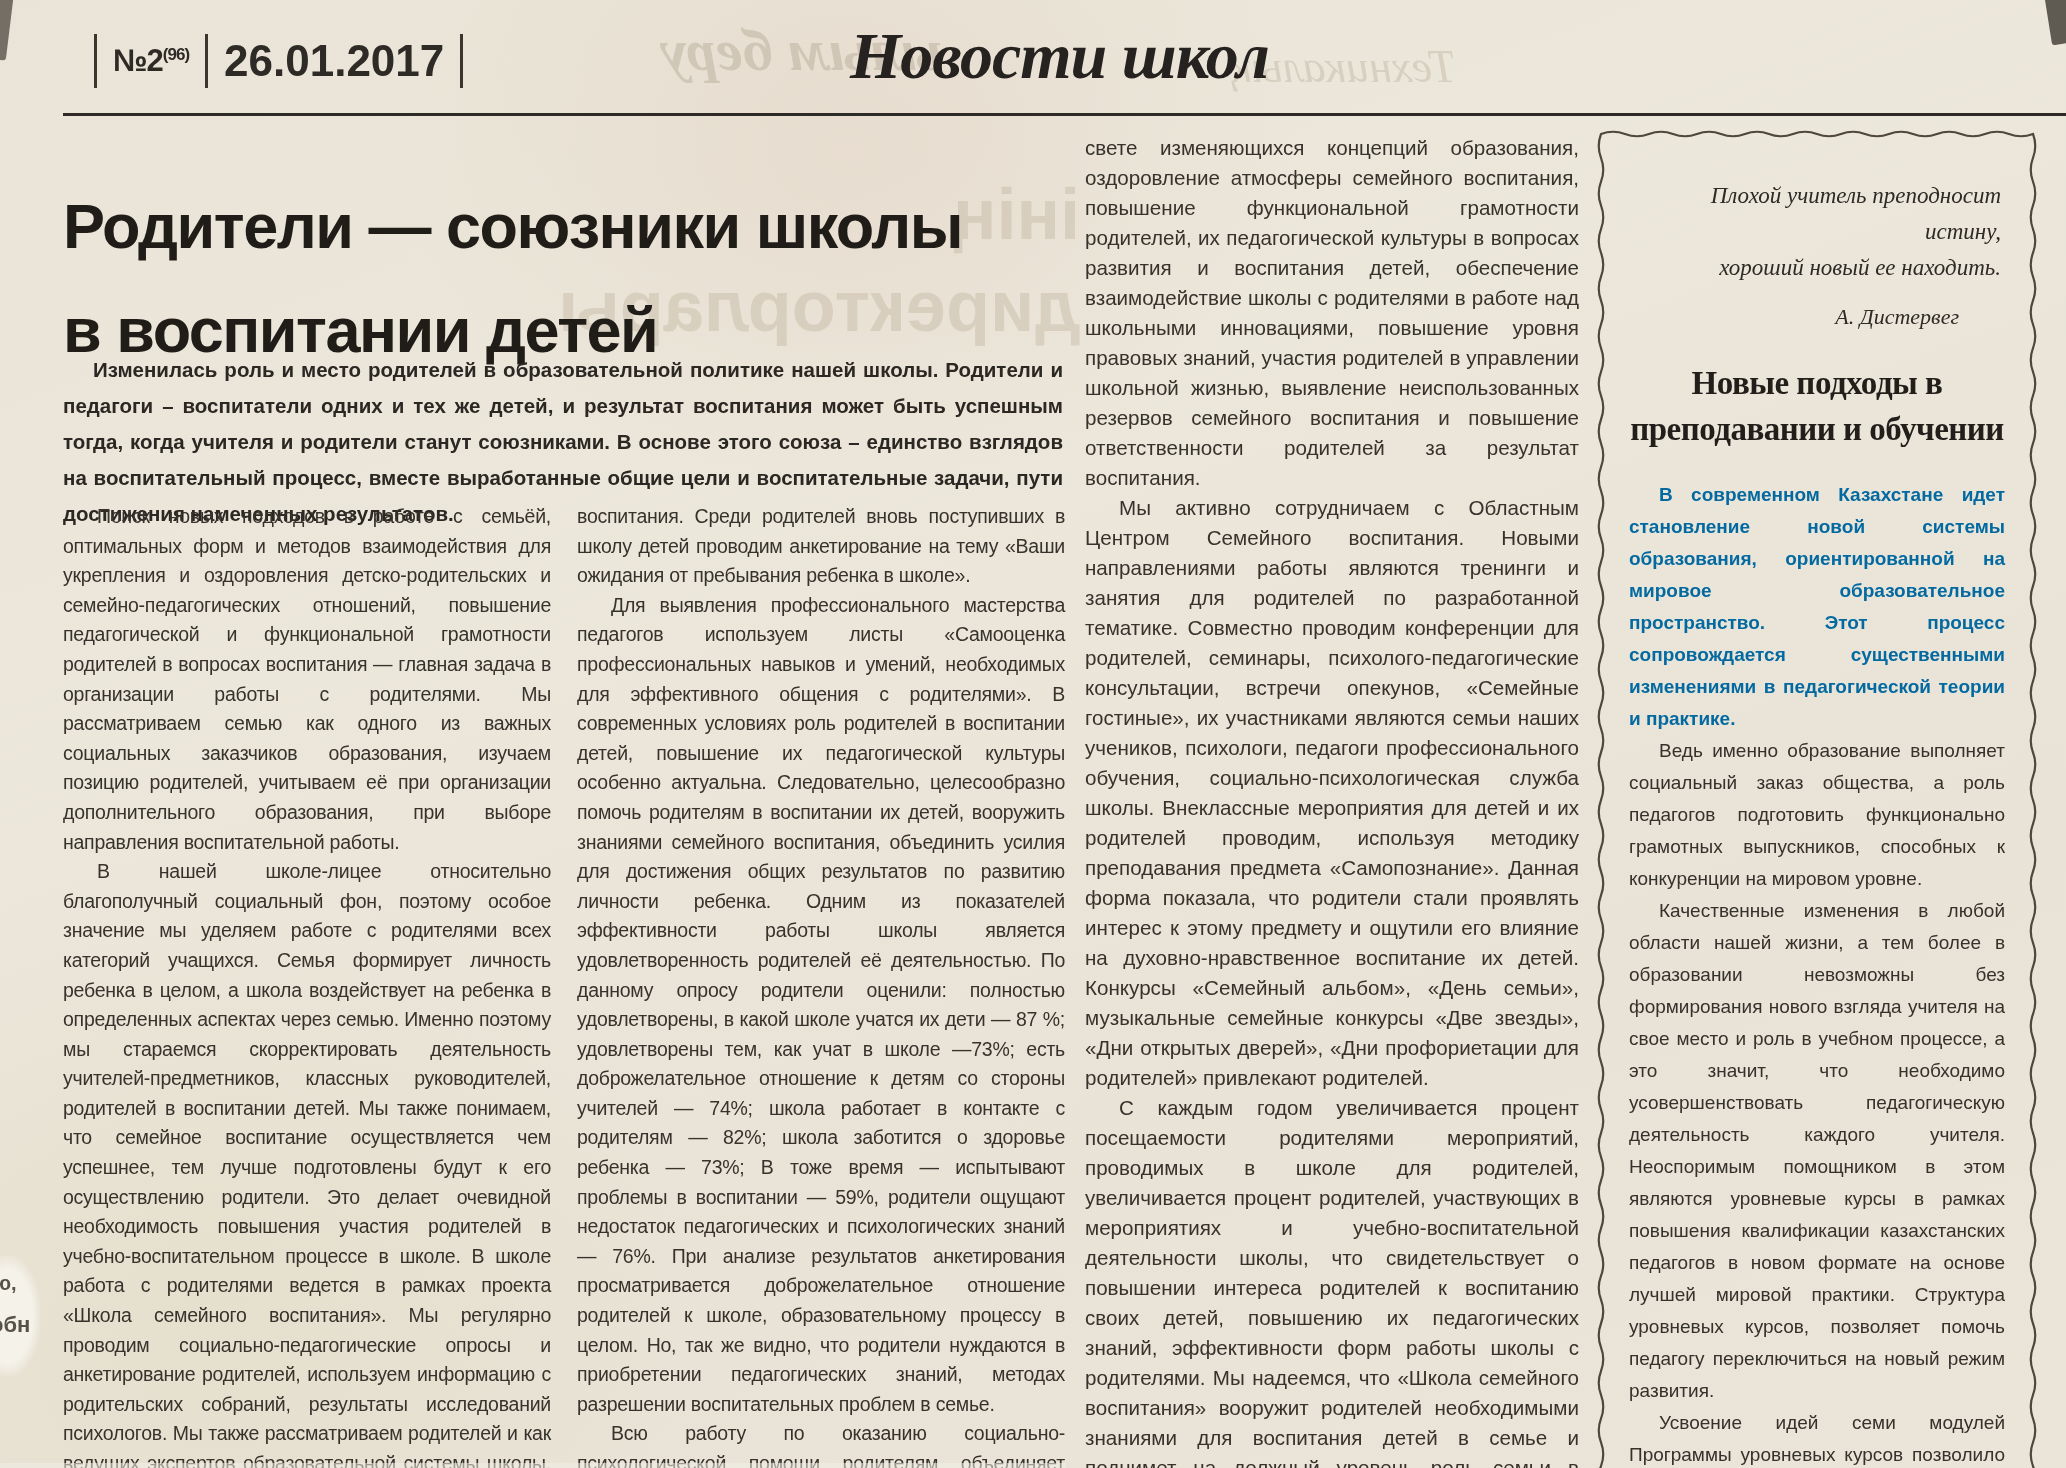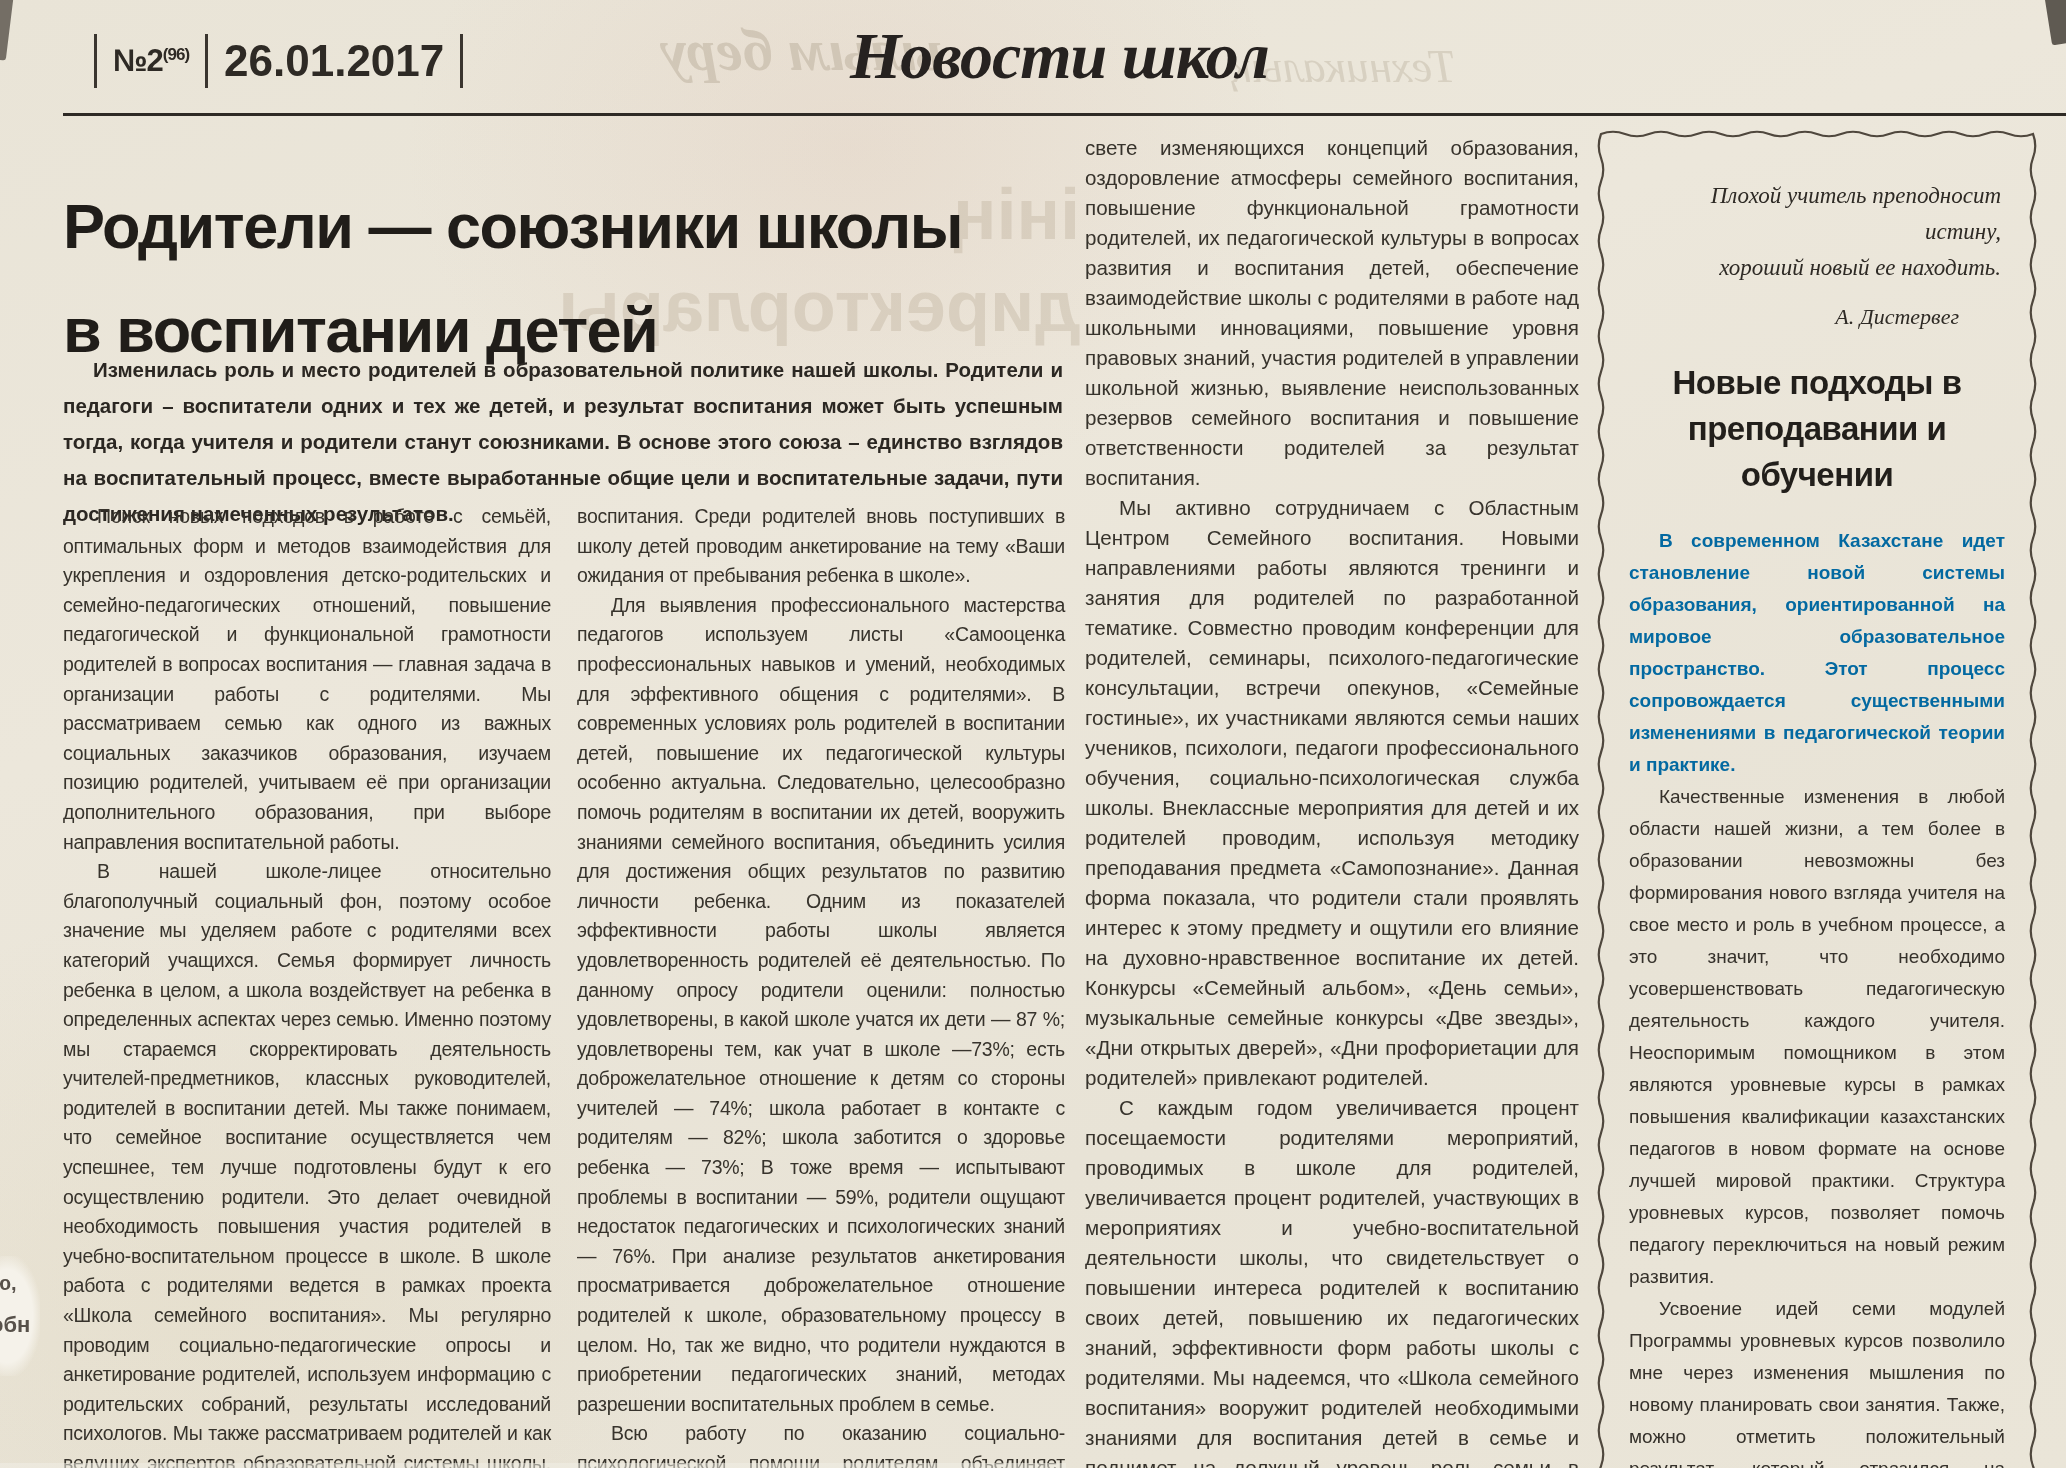--- a/index.html
+++ b/index.html
@@ -49,21 +49,21 @@
 
   
   .sidebar{position:absolute;left:1597px;top:130px;width:440px;height:1338px;}
   .sidebar svg{position:absolute;left:0;top:0;}
   .sb-inner{position:absolute;left:32px;right:32px;top:20px;}
   .epigraph{margin-top:28px;font-family:"Liberation Serif",serif;font-style:italic;
     font-size:23px;line-height:36px;text-align:right;color:#2e2a25;padding-right:4px;}
   .ep-author{margin-top:18px;font-family:"Liberation Serif",serif;font-style:italic;
     font-size:22px;text-align:right;padding-right:46px;color:#2e2a25;}
   .sb-title{margin-top:30px;text-align:center;font-weight:bold;font-size:33px;
-    line-height:46px;letter-spacing:-0.5px;color:#221f1b;}
+    line-height:46px;letter-spacing:-0.5px;color:#221f1b;font-family:Liberation Serif, serif;}
   .sb-body{margin-top:20px;font-size:19px;line-height:32px;text-align:justify;color:#35312b;}
   .sb-body p{margin:0;text-indent:30px;}
   .sb-lead{font-weight:bold;color:#0369a1;}
 
   
   .ghost{position:absolute;transform:scaleX(-1);pointer-events:none;
     font-family:"Liberation Serif",serif;font-style:italic;color:#a2947e;}
   .g1{left:660px;top:16px;font-size:60px;opacity:.32;font-weight:bold;}
   .g2{left:1230px;top:40px;font-size:46px;opacity:.26;}
   .g3{left:560px;top:168px;width:520px;font-size:72px;line-height:92px;opacity:.30;
@@ -129,20 +129,21 @@
   <aside class="sidebar">
     <svg width="440" height="1360" viewBox="0 0 440 1360">
       <path id="wavyPath" d="M 4 1360 Q -0.5 1348.1 4.0 1336.2 Q 8.5 1324.3 4.0 1312.4 Q -0.5 1300.5 4.0 1288.6 Q 8.5 1276.7 4.0 1264.8 Q -0.5 1252.9 4.0 1241.1 Q 8.5 1229.2 4.0 1217.3 Q -0.5 1205.4 4.0 1193.5 Q 8.5 1181.6 4.0 1169.7 Q -0.5 1157.8 4.0 1145.9 Q 8.5 1134.0 4.0 1122.1 Q -0.5 1110.2 4.0 1098.3 Q 8.5 1086.4 4.0 1074.5 Q -0.5 1062.6 4.0 1050.7 Q 8.5 1038.8 4.0 1026.9 Q -0.5 1015.1 4.0 1003.2 Q 8.5 991.3 4.0 979.4 Q -0.5 967.5 4.0 955.6 Q 8.5 943.7 4.0 931.8 Q -0.5 919.9 4.0 908.0 Q 8.5 896.1 4.0 884.2 Q -0.5 872.3 4.0 860.4 Q 8.5 848.5 4.0 836.6 Q -0.5 824.7 4.0 812.8 Q 8.5 800.9 4.0 789.1 Q -0.5 777.2 4.0 765.3 Q 8.5 753.4 4.0 741.5 Q -0.5 729.6 4.0 717.7 Q 8.5 705.8 4.0 693.9 Q -0.5 682.0 4.0 670.1 Q 8.5 658.2 4.0 646.3 Q -0.5 634.4 4.0 622.5 Q 8.5 610.6 4.0 598.7 Q -0.5 586.8 4.0 574.9 Q 8.5 563.1 4.0 551.2 Q -0.5 539.3 4.0 527.4 Q 8.5 515.5 4.0 503.6 Q -0.5 491.7 4.0 479.8 Q 8.5 467.9 4.0 456.0 Q -0.5 444.1 4.0 432.2 Q 8.5 420.3 4.0 408.4 Q -0.5 396.5 4.0 384.6 Q 8.5 372.7 4.0 360.8 Q -0.5 348.9 4.0 337.1 Q 8.5 325.2 4.0 313.3 Q -0.5 301.4 4.0 289.5 Q 8.5 277.6 4.0 265.7 Q -0.5 253.8 4.0 241.9 Q 8.5 230.0 4.0 218.1 Q -0.5 206.2 4.0 194.3 Q 8.5 182.4 4.0 170.5 Q -0.5 158.6 4.0 146.7 Q 8.5 134.8 4.0 122.9 Q -0.5 111.1 4.0 99.2 Q 8.5 87.3 4.0 75.4 Q -0.5 63.5 4.0 51.6 Q 8.5 39.7 4.0 27.8 Q -0.5 15.9 4.0 4.0 Q 16.0 -0.5 28.0 4.0 Q 40.0 8.5 52.0 4.0 Q 64.0 -0.5 76.0 4.0 Q 88.0 8.5 100.0 4.0 Q 112.0 -0.5 124.0 4.0 Q 136.0 8.5 148.0 4.0 Q 160.0 -0.5 172.0 4.0 Q 184.0 8.5 196.0 4.0 Q 208.0 -0.5 220.0 4.0 Q 232.0 8.5 244.0 4.0 Q 256.0 -0.5 268.0 4.0 Q 280.0 8.5 292.0 4.0 Q 304.0 -0.5 316.0 4.0 Q 328.0 8.5 340.0 4.0 Q 352.0 -0.5 364.0 4.0 Q 376.0 8.5 388.0 4.0 Q 400.0 -0.5 412.0 4.0 Q 424.0 8.5 436.0 4.0 Q 440.5 15.9 436.0 27.8 Q 431.5 39.7 436.0 51.6 Q 440.5 63.5 436.0 75.4 Q 431.5 87.3 436.0 99.2 Q 440.5 111.1 436.0 122.9 Q 431.5 134.8 436.0 146.7 Q 440.5 158.6 436.0 170.5 Q 431.5 182.4 436.0 194.3 Q 440.5 206.2 436.0 218.1 Q 431.5 230.0 436.0 241.9 Q 440.5 253.8 436.0 265.7 Q 431.5 277.6 436.0 289.5 Q 440.5 301.4 436.0 313.3 Q 431.5 325.2 436.0 337.1 Q 440.5 348.9 436.0 360.8 Q 431.5 372.7 436.0 384.6 Q 440.5 396.5 436.0 408.4 Q 431.5 420.3 436.0 432.2 Q 440.5 444.1 436.0 456.0 Q 431.5 467.9 436.0 479.8 Q 440.5 491.7 436.0 503.6 Q 431.5 515.5 436.0 527.4 Q 440.5 539.3 436.0 551.2 Q 431.5 563.1 436.0 574.9 Q 440.5 586.8 436.0 598.7 Q 431.5 610.6 436.0 622.5 Q 440.5 634.4 436.0 646.3 Q 431.5 658.2 436.0 670.1 Q 440.5 682.0 436.0 693.9 Q 431.5 705.8 436.0 717.7 Q 440.5 729.6 436.0 741.5 Q 431.5 753.4 436.0 765.3 Q 440.5 777.2 436.0 789.1 Q 431.5 800.9 436.0 812.8 Q 440.5 824.7 436.0 836.6 Q 431.5 848.5 436.0 860.4 Q 440.5 872.3 436.0 884.2 Q 431.5 896.1 436.0 908.0 Q 440.5 919.9 436.0 931.8 Q 431.5 943.7 436.0 955.6 Q 440.5 967.5 436.0 979.4 Q 431.5 991.3 436.0 1003.2 Q 440.5 1015.1 436.0 1026.9 Q 431.5 1038.8 436.0 1050.7 Q 440.5 1062.6 436.0 1074.5 Q 431.5 1086.4 436.0 1098.3 Q 440.5 1110.2 436.0 1122.1 Q 431.5 1134.0 436.0 1145.9 Q 440.5 1157.8 436.0 1169.7 Q 431.5 1181.6 436.0 1193.5 Q 440.5 1205.4 436.0 1217.3 Q 431.5 1229.2 436.0 1241.1 Q 440.5 1252.9 436.0 1264.8 Q 431.5 1276.7 436.0 1288.6 Q 440.5 1300.5 436.0 1312.4 Q 431.5 1324.3 436.0 1336.2 Q 440.5 1348.1 436.0 1360.0" fill="none" stroke="#4f473d" stroke-width="2.2"></path>
     </svg>
     <div class="sb-inner">
       <div class="epigraph"><span>Плохой учитель преподносит истину,</span><br><span>хороший новый ее находить.</span></div>
       <div class="ep-author">А. Дистервег</div>
       <h2 class="sb-title"><span>Новые подходы в</span><br><span>преподавании и обучении</span></h2>
       <div class="sb-body">
         <p class="sb-lead">В современном Казахстане идет становление новой системы образования, ориентированной на мировое образовательное пространство. Этот процесс сопровождается существенными изменениями в педагогической теории и практике.</p>
+        <p>Ведь именно образование выполняет социальный заказ общества, а роль педагогов подготовить функционально грамотных выпускников, способных к конкуренции на мировом уровне.</p>
         <p>Качественные изменения в любой области нашей жизни, а тем более в образовании невозможны без формирования нового взгляда учителя на свое место и роль в учебном процессе, а это значит, что необходимо усовершенствовать педагогическую деятельность каждого учителя. Неоспоримым помощником в этом являются уровневые курсы в рамках повышения квалификации казахстанских педагогов в новом формате на основе лучшей мировой практики. Структура уровневых курсов, позволяет помочь педагогу переключиться на новый режим развития.</p>
         <p>Усвоение идей семи модулей Программы уровневых курсов позволило мне через изменения мышления по новому планировать свои занятия. Также, можно отметить положительный результат, который отразился на мотивации, саморегуляции и качестве знаний учащихся. Новые подходы, используемые на практике, позволили сменить авторитарный тип общения на демократический, где учитель и ученик являются равноправными партнёрами. Используемые формы и методы</p>
       </div>
     </div>
   </aside>
 
   <div class="corner-tl"></div>
   <div class="corner-tr"></div>
   <div class="edge-blob"></div>
   <div class="frag frag1">ю,</div>

